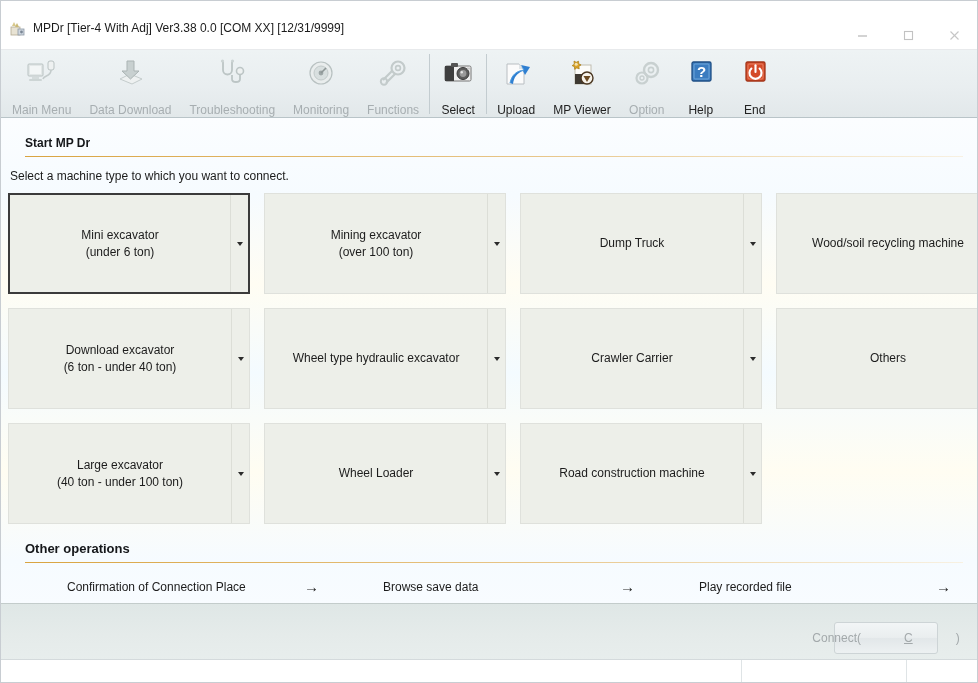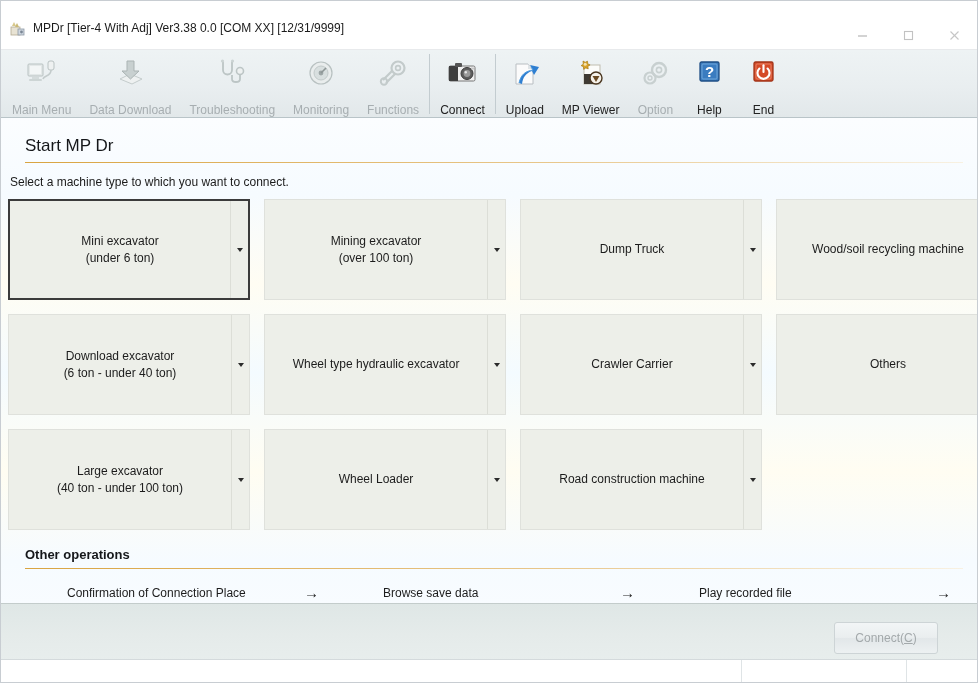--- a/index.html
+++ b/index.html
@@ -104,22 +104,22 @@
         #fffdf3 30%,
         #f4fbff 46%,
         #fffdf2 64%,
         #f6fbff 80%,
         #fbfdff 100%);
     box-sizing: border-box;
     overflow: hidden;
   }
 
   .section-head {
-    font-size: 17px;
-    font-weight: normal;
+    font-size: 12px;
+    font-weight: bold;
     color: #15171a;
     padding: 18px 0 6px 24px;
   }
   .section-rule {
     height: 1px;
     margin: 0 14px 0 24px;
     background: linear-gradient(to right, #d9a441 0%, #e8c68a 55%, #f3e3c5 85%, #f8f1e2 100%);
   }
   .section-sub {
     font-size: 12px;
@@ -233,20 +233,21 @@
     width: 104px; height: 32px;
     border: 1px solid #cdd4d6;
     border-radius: 3px;
     background: linear-gradient(to bottom, #f2f5f6 0%, #eaeeef 48%, #e2e7e9 52%, #edf1f2 100%);
     display: flex;
     align-items: center;
     justify-content: center;
     font-size: 12px;
     color: #a3a9ab;
     box-sizing: border-box;
+    gap: 43px;
   }
   .connect-btn u { text-decoration: underline; }
 
   
   .statusbar {
     position: absolute;
     left: 0; right: 0; bottom: 0;
     height: 22px;
     background: #ffffff;
     border-top: 1px solid #d4dadc;
@@ -364,21 +365,21 @@
         <svg width="32" height="30" viewBox="0 0 32 30">
           <rect x="3" y="8" width="26" height="15" rx="1.5" fill="#f0f0f0" stroke="#777" stroke-width="1"></rect>
           <rect x="3" y="8" width="9" height="15" fill="#3f3f3f"></rect>
           <rect x="9" y="5" width="7" height="4" rx="1" fill="#555"></rect>
           <circle cx="21" cy="15.5" r="6" fill="#5d5d5d" stroke="#3a3a3a" stroke-width="1"></circle>
           <circle cx="21" cy="15.5" r="3.4" fill="#9a9a9a"></circle>
           <circle cx="19.8" cy="14.2" r="1.2" fill="#e6e6e6"></circle>
           <rect x="25" y="9.5" width="3" height="2" fill="#c9c9c9"></rect>
         </svg>
       </span>
-      <span class="tblabel">Connect</span>
+      <span class="tblabel">Select</span>
     </div>
 
     <div class="tbsep"></div>
 
     <div class="tbitem">
       <span class="tbicon">
         <svg width="32" height="30" viewBox="0 0 32 30">
           <path d="M7 6 H19 L24 11 V26 H7 Z" fill="#fbfbfb" stroke="#b9bec2" stroke-width="1"></path>
           <path d="M19 6 L19 11 L24 11 Z" fill="#dfe4e7"></path>
           <path d="M10 25 C12 16 17 13 24 12 L21 7 L30 9 L25 17 L23 13 C17 15 14 19 13 26 Z" fill="#2f7fd1"></path>

